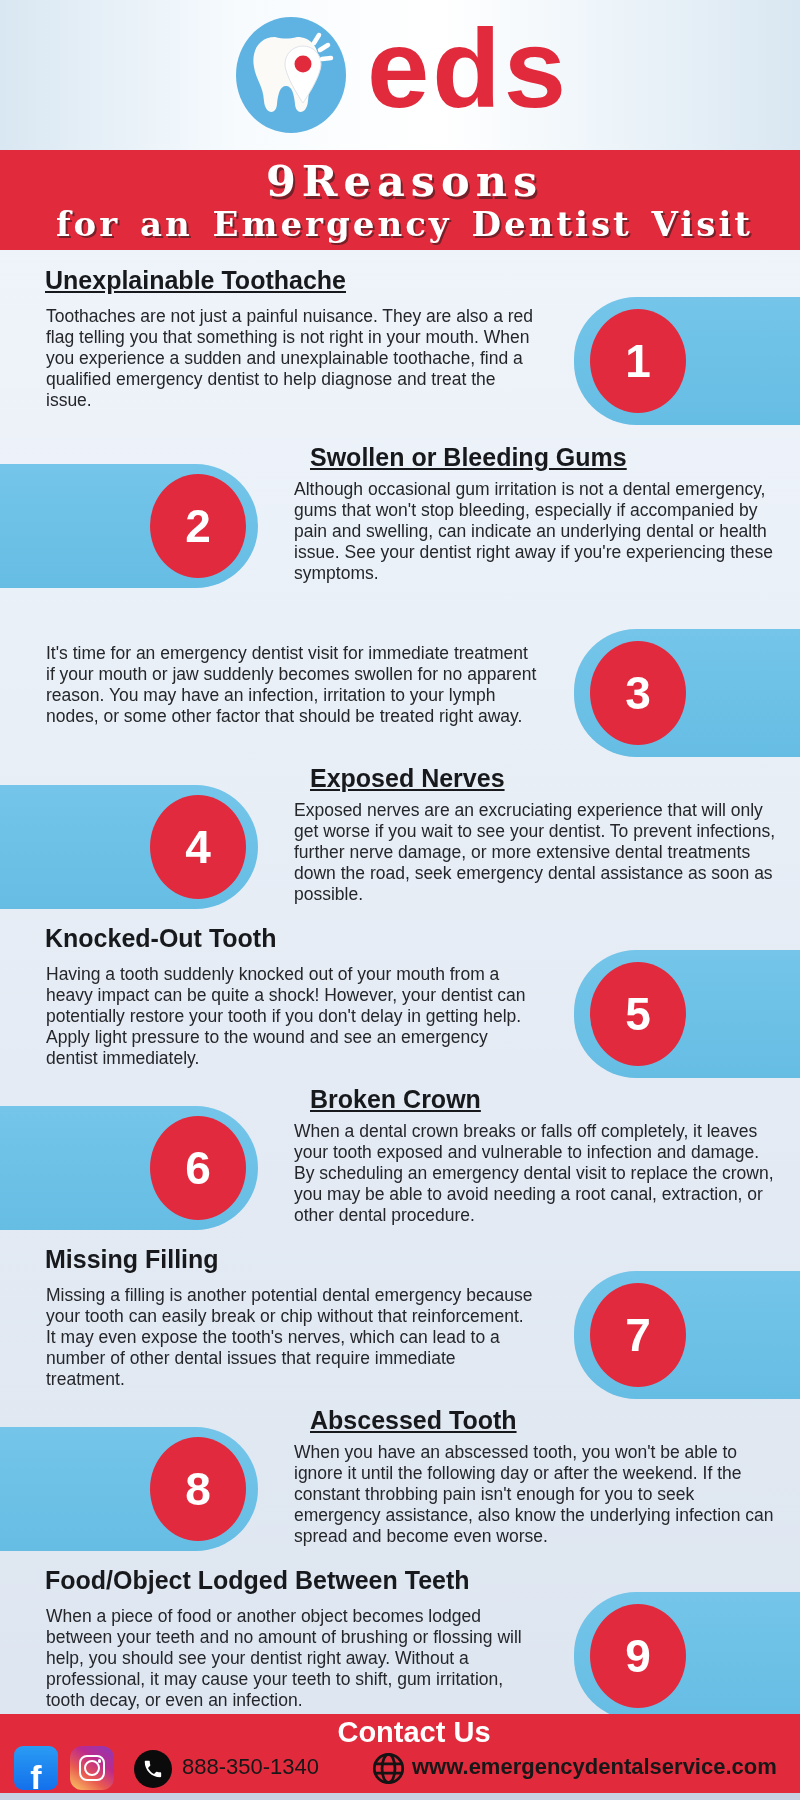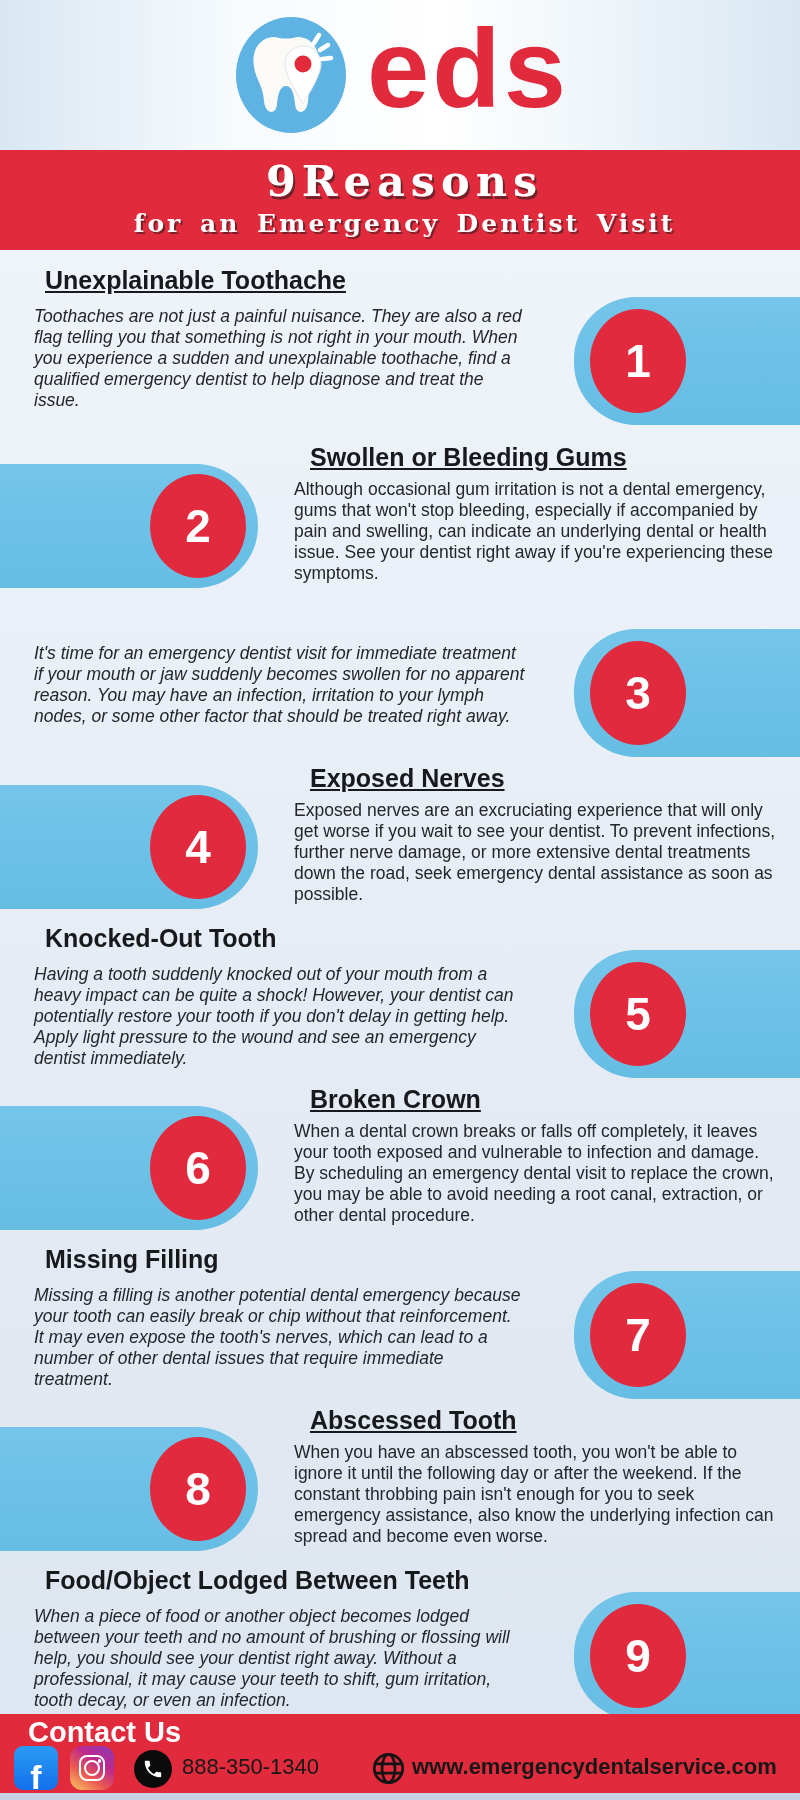--- a/index.html
+++ b/index.html
@@ -24,54 +24,54 @@
   
   .banner {
     height:100px; background:#e12b3d; color:#ffffff; text-align:center;
     font-family:"DejaVu Serif", serif; padding-top:6px;padding-left:9px;
   }
   .banner-title {
     font-size:43px; font-weight:700; letter-spacing:6px; line-height:50px;
     text-shadow:2px 3px 0 rgba(96,32,38,.85);
   }
   .banner-subtitle {
-    font-size:25px; font-weight:700; letter-spacing:3px; word-spacing:5px; line-height:36px;
+    font-size:34px; font-weight:700; letter-spacing:3px; word-spacing:5px; line-height:36px;
     text-shadow:2px 2px 0 rgba(96,32,38,.85);
   }
 
   
   .reason { position:relative; height:160.5px; }
   .reason.first { height:180px; }
   .r-title { position:absolute; font-size:25px; font-weight:700; color:#17191c; white-space:nowrap; }
   .r-body  { position:absolute; font-size:17.5px; line-height:21px; color:#24262a; }
   .pill    { position:absolute; background:linear-gradient(180deg,#74c5e9 0%,#66bde4 100%); }
   .numcircle {
     position:absolute; top:50%; transform:translateY(-50%);
     width:96px; height:104px; border-radius:50%; background:#e22a3e;
     display:flex; align-items:center; justify-content:center;
     color:#ffffff; font-size:46px; font-weight:700;
   }
   
   .odd .r-title { left:45px; top:12px; }
-  .odd .r-body  { left:34px; top:52px; width:492px;font-style:italic; }
+  .odd .r-body  { left:46px; top:52px; width:492px; }
   .odd .pill    { right:0; top:38px; width:226px; height:128px; border-radius:62px 0 0 62px; }
   .odd .numcircle { left:16px; }
   .reason.first .r-title { top:16px;text-decoration:underline; }
   .reason.first .r-body  { top:56px; }
   .reason.first .pill    { top:47px; }
   
   .even .r-title { left:310px; top:13px;text-decoration:underline; }
   .even .r-body  { left:294px; top:49px; width:486px; }
   .even .pill    { left:0; top:34px; width:258px; height:124px; border-radius:0 62px 62px 0; }
   .even .numcircle { right:12px; }
 
   
   .footer-red { position:relative; height:79px; background:#e12b3d; }
   .contact-heading {
-    position:absolute; top:2px; left:0; width:100%; text-align:left;
+    position:absolute; top:2px; left:0; width:100%; text-align:center;
     color:#ffffff; font-size:29px; font-weight:700;padding-left:28px;
   }
   .fb-icon {
     position:absolute; left:14px; top:32px; width:44px; height:44px; border-radius:9px;
     background:linear-gradient(180deg,#2a9cf4 0%,#1470ec 100%);
     display:flex; align-items:flex-end; justify-content:center;
     color:#ffffff; font-size:34px; font-weight:700; line-height:1; overflow:hidden;
   }
   .fb-icon span { transform:translateY(4px); }
   .ig-icon {

